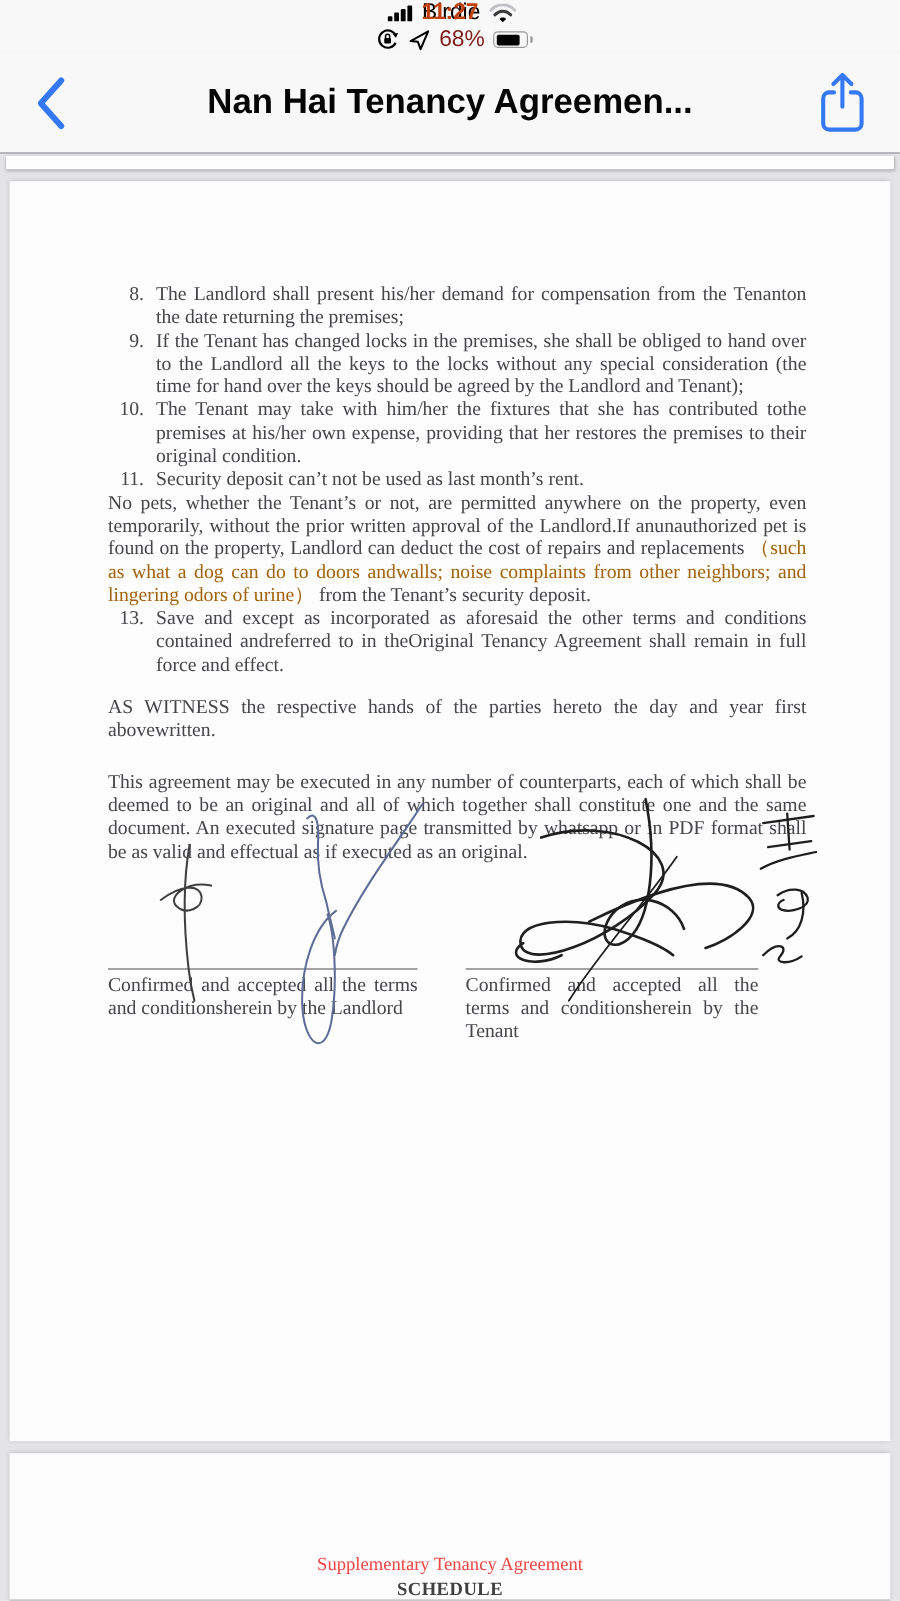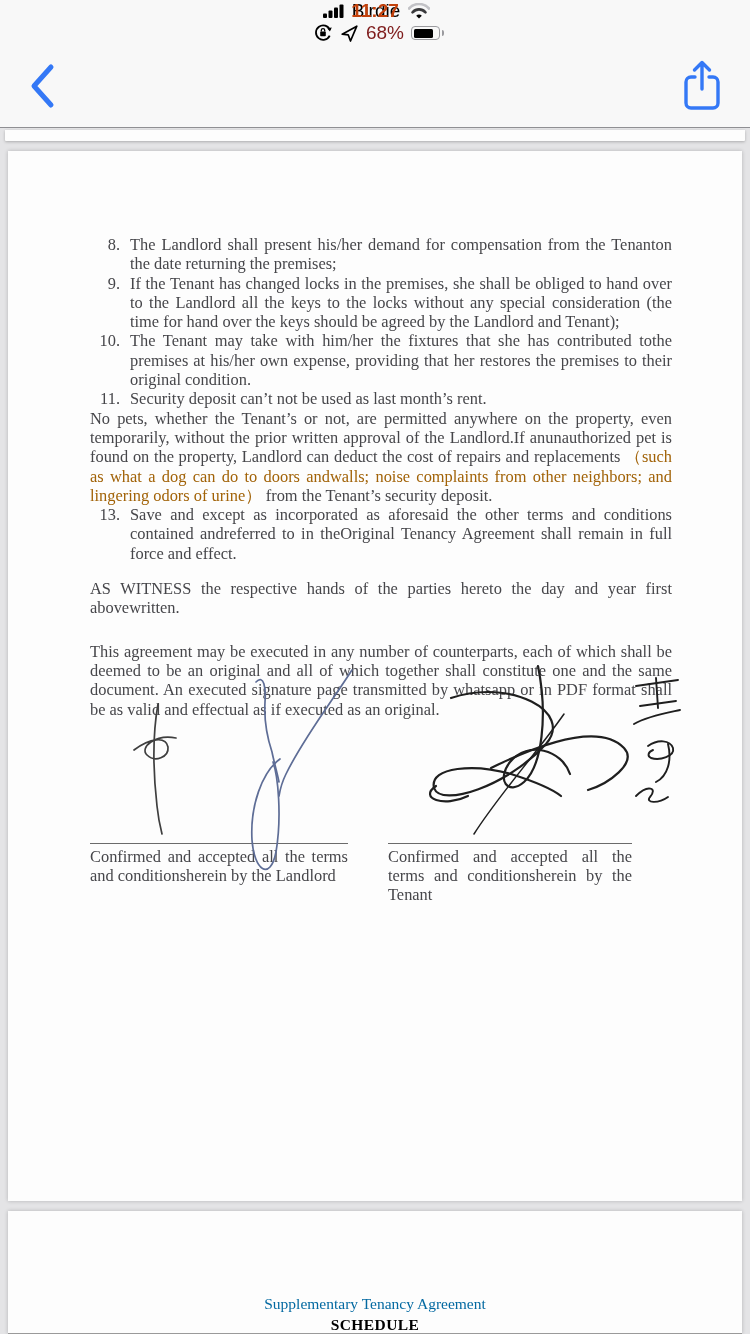--- a/index.html
+++ b/index.html
@@ -122,34 +122,33 @@
   .sig-row {
     margin-top: 88px;
     display: flex;
   }
   .sig-col { position: relative; }
   .sig-col.landlord { width: 258px; margin-right: 40px; }
   .sig-col.tenant { width: 244px; }
   .sig-caption {
     border-top: 1px solid #6b6b6b;
     padding-top: 3px;
-    margin-top: 36px;
   }
   .sig-svg { position: absolute; pointer-events: none; }
   .sig-svg.landlord-ink { left: 0px; top: -153px; }
   .sig-svg.tenant-ink { left: 8px; top: -151px; }
 
   
   .p2-title {
     font-family: "Liberation Serif", serif;
-    font-size: 15.5px; color: #0369a1;
+    font-size: 15.5px; color: #ef4444;
   }
   .p2-schedule {
     font-family: "Liberation Serif", serif;
-    font-size: 15.5px; font-weight: 700; color: #000000;
+    font-size: 15.5px; font-weight: 700; color: #404040;
     margin-top: 3px; letter-spacing: 0.4px;
   }
   .p2-rule {
     position: absolute; left: 0; right: 0; bottom: 0;
     border-top: 1px solid #9a9a9a;
   }
 </style>
 </head>
 <body>
 
@@ -187,20 +186,21 @@
     </span>
   </div>
 </div>
 
 <div class="nav-bar">
   <div class="back-button">
     <svg width="26" height="46" viewBox="0 0 26 46">
       <path d="M22,4 L5,23 L22,42" fill="none" stroke="#3478f6" stroke-width="5" stroke-linecap="round" stroke-linejoin="round"></path>
     </svg>
   </div>
+  <div class="nav-title">Nan Hai Tenancy Agreemen...</div>
   <div class="share-button">
     <svg width="38" height="52" viewBox="0 0 38 52">
       <path d="M12,17 H8 a5,5 0 0 0 -5,5 v21 a5,5 0 0 0 5,5 h22 a5,5 0 0 0 5,-5 V22 a5,5 0 0 0 -5,-5 h-4" fill="none" stroke="#3478f6" stroke-width="3.4" stroke-linecap="round"></path>
       <path d="M19,2.5 V29 M19,2.5 L11.5,10 M19,2.5 L26.5,10" fill="none" stroke="#3478f6" stroke-width="3.4" stroke-linecap="round" stroke-linejoin="round"></path>
     </svg>
   </div>
 </div>
 
 <div class="pdf-scroll">
 

